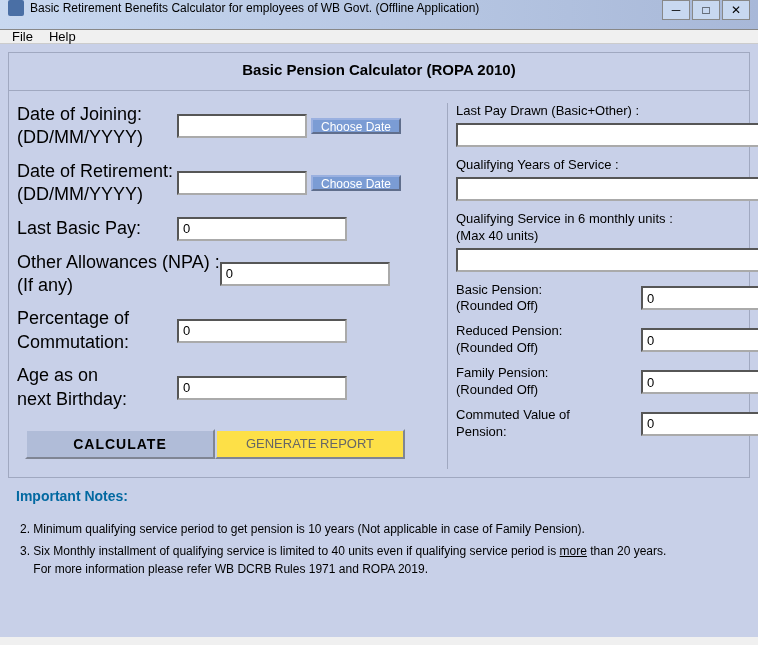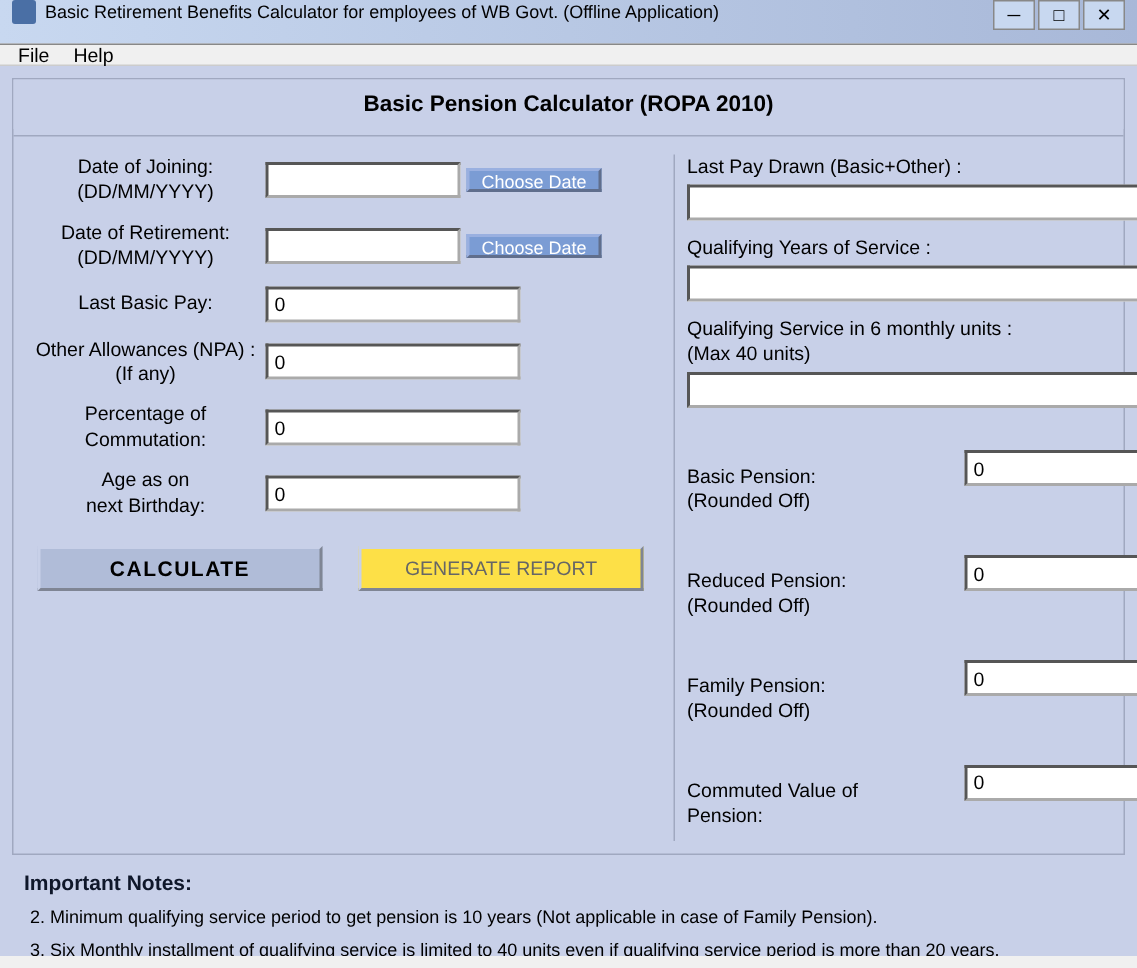--- a/index.html
+++ b/index.html
@@ -147,24 +147,23 @@
     }
 
     
     .form-row {
       display: flex;
       align-items: center;
       margin-bottom: 10px;
     }
     .form-label {
       min-width: 160px;
-      font-size: 13px;
+      font-size: 18px;
       line-height: 1.3;
       color: #000;
-      text-align: center;
     }
     .form-input {
       width: 170px;
       height: 24px;
       border: 2px inset #aaa;
       background: white;
       padding: 2px 4px;
       font-size: 13px;
     }
     .choose-date-btn {
@@ -200,35 +199,34 @@
     .right-row-inline {
       display: flex;
       align-items: center;
       margin-bottom: 8px;
     }
     .right-label-inline {
       min-width: 185px;
       font-size: 13px;
       line-height: 1.3;
       color: #000;
-      margin-top: 28px;
     }
     .right-input-inline {
       flex: 1;
       height: 24px;
       border: 2px inset #aaa;
       background: white;
       padding: 2px 4px;
       font-size: 13px;
     }
 
     
     .action-row {
       display: flex;
-      gap: 24px;
+      gap: 0;
       padding: 8px 8px 10px 8px;
     }
     .calc-btn {
       width: 190px;
       height: 30px;
       background: #b0bcd8;
       border: 2px outset #c8d0e8;
       font-size: 14px;
       font-weight: bold;
       cursor: pointer;
@@ -245,22 +243,22 @@
     }
 
     
     .notes-section {
       padding: 10px 8px;
       background: #c8d0e8;
     }
     .notes-title {
       font-size: 14px;
       font-weight: bold;
-      margin-bottom: 6px;
-      color: #0f172a;
+      margin-bottom: 16px;
+      color: #0369a1;
     }
     .note-item {
       font-size: 12px;
       color: #000;
       margin-bottom: 4px;
       padding-left: 4px;
       line-height: 1.5;
     }
     .note-item span.highlight {
       text-decoration: underline;

